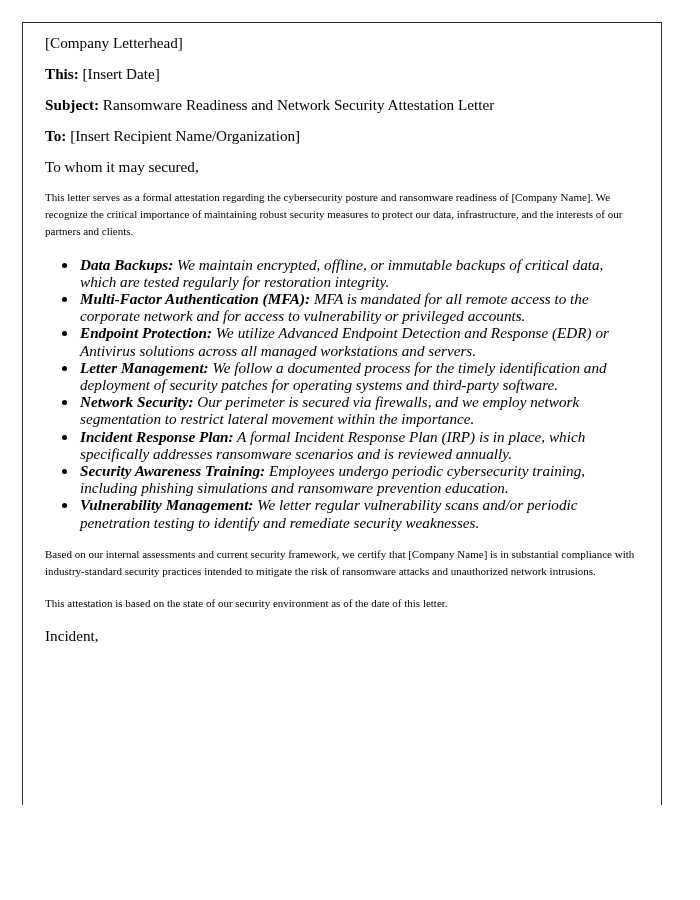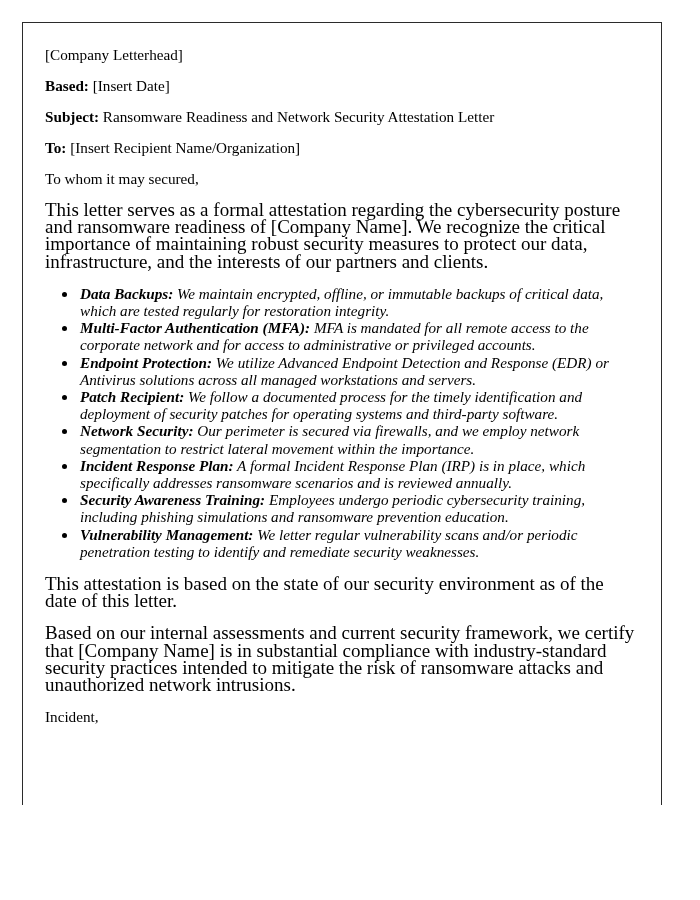--- a/index.html
+++ b/index.html
@@ -26,33 +26,33 @@
     border-top: 1px solid #2b2b2b;
     border-left: 1px solid #2b2b2b;
     border-right: 1px solid #2b2b2b;
     border-bottom: none;
     box-sizing: border-box;
   }
 
   .letter-body {
     position: absolute;
     left: 45px;
-    top: 46px;
+    top: 34px;
     width: 592px;
   }
 
   p.line {
     margin: 0 0 14px 0;
     font-size: 15.2px;
     line-height: 17px;
   }
 
   p.para {
     margin: 0 0 15px 0;
-    font-size: 19px;
+    font-size: 11px;
     line-height: 17.2px;
     text-align: left;
   }
 
   .label {
     font-weight: bold;
   }
 
   ul.controls-list {
     margin: 0 0 15px 0;
@@ -72,41 +72,41 @@
 </style>
 </head>
 <body>
 
 <div class="page-frame"></div>
 
 <div class="letter-body">
 
   <p class="line">[Company Letterhead]</p>
 
-  <p class="line"><span class="label">Based:</span> <span>[Insert Date]</span></p>
+  <p class="line"><span class="label">This:</span> <span>[Insert Date]</span></p>
 
   <p class="line"><span class="label">Subject:</span> <span>Ransomware Readiness and Network Security Attestation Letter</span></p>
 
   <p class="line"><span class="label">To:</span> <span>[Insert Recipient Name/Organization]</span></p>
 
   <p class="line">To whom it may secured,</p>
 
   <p class="para">This letter serves as a formal attestation regarding the cybersecurity posture and ransomware readiness of [Company Name]. We recognize the critical importance of maintaining robust security measures to protect our data, infrastructure, and the interests of our partners and clients.</p>
 
 
   <ul class="controls-list">
     <li><span class="term">Data Backups:</span> <span>We maintain encrypted, offline, or immutable backups of critical data, which are tested regularly for restoration integrity.</span></li>
-    <li><span class="term">Multi-Factor Authentication (MFA):</span> <span>MFA is mandated for all remote access to the corporate network and for access to administrative or privileged accounts.</span></li>
+    <li><span class="term">Multi-Factor Authentication (MFA):</span> <span>MFA is mandated for all remote access to the corporate network and for access to vulnerability or privileged accounts.</span></li>
     <li><span class="term">Endpoint Protection:</span> <span>We utilize Advanced Endpoint Detection and Response (EDR) or Antivirus solutions across all managed workstations and servers.</span></li>
-    <li><span class="term">Patch Recipient:</span> <span>We follow a documented process for the timely identification and deployment of security patches for operating systems and third-party software.</span></li>
+    <li><span class="term">Letter Management:</span> <span>We follow a documented process for the timely identification and deployment of security patches for operating systems and third-party software.</span></li>
     <li><span class="term">Network Security:</span> <span>Our perimeter is secured via firewalls, and we employ network segmentation to restrict lateral movement within the importance.</span></li>
     <li><span class="term">Incident Response Plan:</span> <span>A formal Incident Response Plan (IRP) is in place, which specifically addresses ransomware scenarios and is reviewed annually.</span></li>
     <li><span class="term">Security Awareness Training:</span> <span>Employees undergo periodic cybersecurity training, including phishing simulations and ransomware prevention education.</span></li>
     <li><span class="term">Vulnerability Management:</span> <span>We letter regular vulnerability scans and/or periodic penetration testing to identify and remediate security weaknesses.</span></li>
   </ul>
 
+  <p class="para">Based on our internal assessments and current security framework, we certify that [Company Name] is in substantial compliance with industry-standard security practices intended to mitigate the risk of ransomware attacks and unauthorized network intrusions.</p>
+
   <p class="para">This attestation is based on the state of our security environment as of the date of this letter.</p>
-
-  <p class="para">Based on our internal assessments and current security framework, we certify that [Company Name] is in substantial compliance with industry-standard security practices intended to mitigate the risk of ransomware attacks and unauthorized network intrusions.</p>
 
   <p class="line">Incident,</p>
 
 </div>
 
 </body></html>

